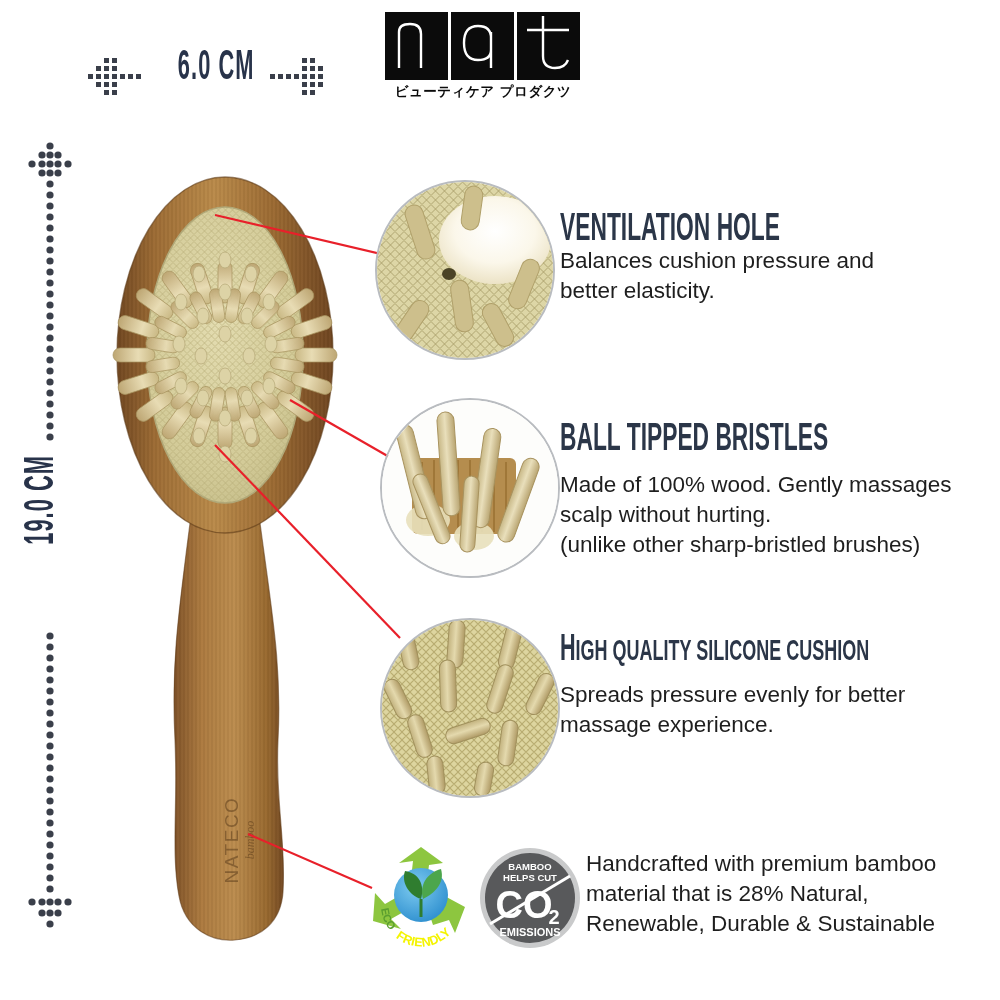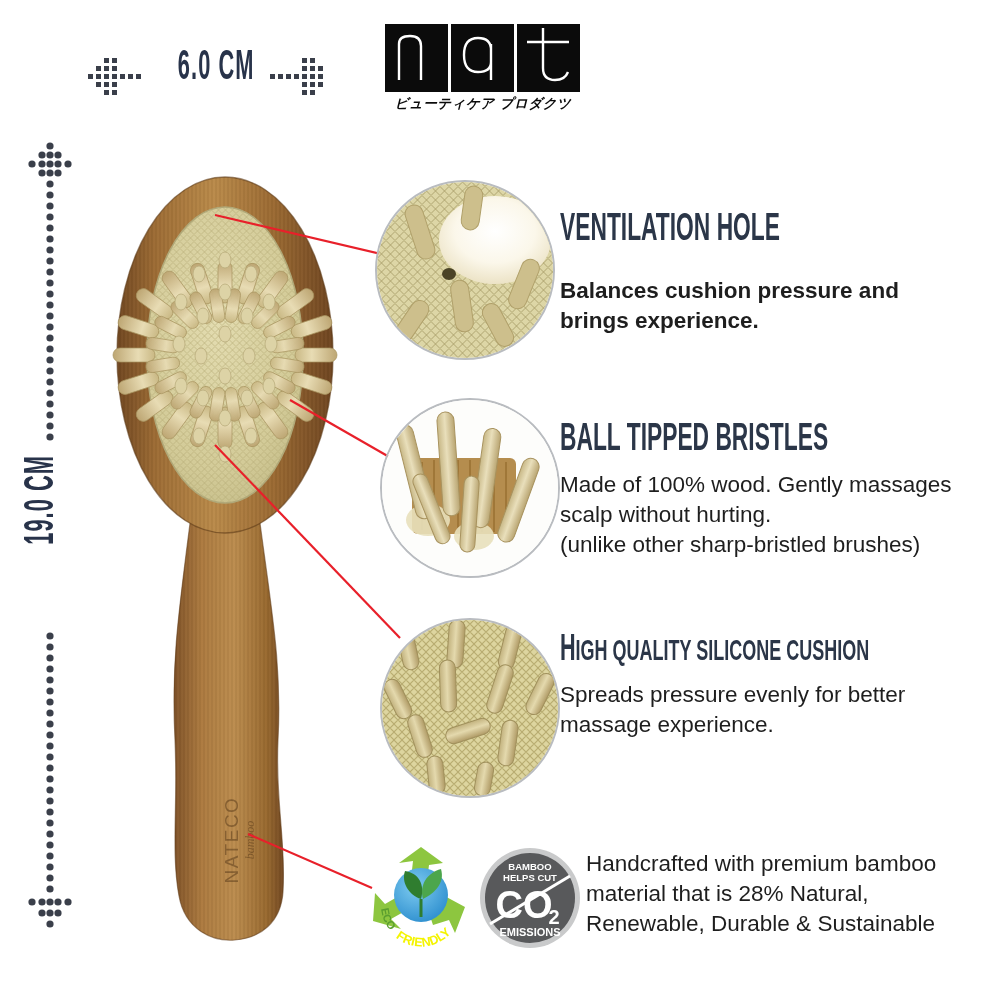--- a/index.html
+++ b/index.html
@@ -3,21 +3,21 @@
 <meta charset="utf-8">
 <style>
   html,body{margin:0;padding:0;}
   body{
     width:1000px;height:1000px;background:#ffffff;overflow:hidden;
     font-family:"Liberation Sans",sans-serif;position:relative;
   }
   .stage{position:absolute;left:0;top:0;width:1000px;height:1000px;}
 
   
-  .logo{position:absolute;left:385px;top:24px;width:196px;height:92px;font-style:italic;}
+  .logo{position:absolute;left:385px;top:12px;width:196px;height:92px;}
   .logo-squares{display:flex;gap:3px;height:68px;}
   .logo-sq{background:#0b0b0b;width:63px;height:68px;position:relative;}
   .logo-sq svg{position:absolute;left:0;top:0;}
   .logo-jp{
     margin-top:3px;text-align:center;color:#0b0b0b;
     font-size:13.5px;font-weight:bold;letter-spacing:.5px;
     font-family:"DejaVu Sans",sans-serif;
   }
 
   
@@ -535,23 +535,23 @@
         <rect x="78" y="88" width="16" height="46" rx="8" transform="rotate(72 86 111)"></rect>
         <rect x="118" y="100" width="16" height="46" rx="8" transform="rotate(8 126 123)"></rect>
         <rect x="46" y="136" width="16" height="38" rx="8" transform="rotate(-6 54 155)"></rect>
         <rect x="94" y="142" width="16" height="34" rx="8" transform="rotate(10 102 159)"></rect>
       </g>
     </svg>
   </div>
 
   <div class="block" style="left:560px;top:208px;">
     <div class="heading h1">VENTILATION HOLE</div>
-    <div class="body-txt" style="margin-top:30px;font-weight:bold;">
+    <div class="body-txt" style="margin-top:0;">
       <div>Balances cushion pressure and</div>
-      <div>brings experience.</div>
+      <div>better elasticity.</div>
     </div>
   </div>
 
   <div class="block" style="left:560px;top:418px;">
     <div class="heading h2">BALL TIPPED BRISTLES</div>
     <div class="body-txt" style="margin-top:14px;">
       <div>Made of 100% wood. Gently massages</div>
       <div>scalp without hurting.</div>
       <div>(unlike other sharp-bristled brushes)</div>
     </div>

